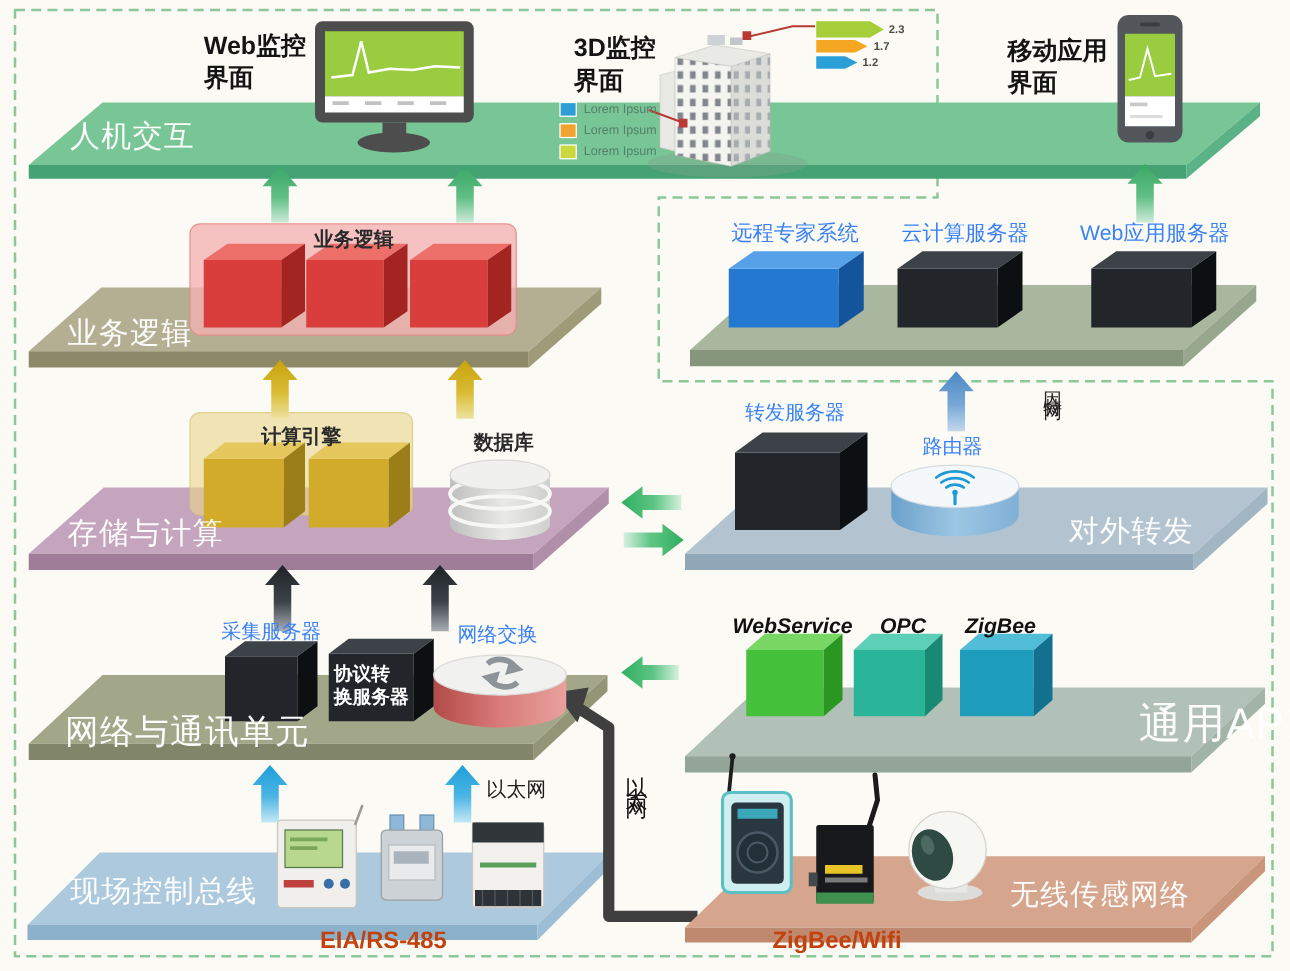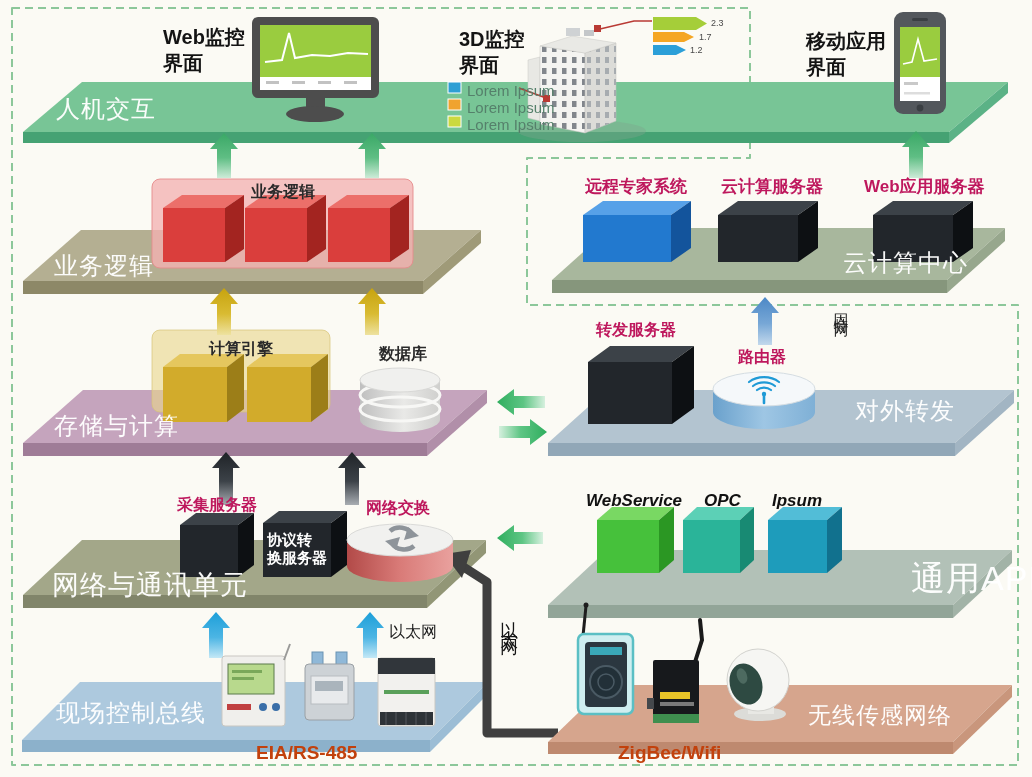--- a/index.html
+++ b/index.html
@@ -2,28 +2,28 @@
 <html><head>
 <meta charset="utf-8">
 <style>
   html,body{margin:0;padding:0;background:#fbfaf4;}
   #stage{position:relative;width:1032px;height:777px;background:#fbfaf4;overflow:hidden;
          font-family:"Liberation Sans",sans-serif;}
   svg{position:absolute;left:0;top:0;}
   .lbl{position:absolute;white-space:nowrap;color:#1b1b1b;font-family:"Liberation Sans",sans-serif;}
   .title{font-size:20px;font-weight:600;line-height:26px;color:#141414;}
   .plat{color:rgba(255,255,255,.96);font-size:24px;letter-spacing:1px;font-weight:400;}
-  .srv{font-size:16px;font-weight:700;color:#be185d;}
+  .srv{font-size:16px;font-weight:400;color:#3b82f6;}
   .boxlbl{font-size:16px;font-weight:700;color:#2a2a2a;}
   .cube-lbl{font-size:17px;font-weight:700;color:#111;font-style:italic;}
   .bus{font-size:19px;font-weight:700;color:#c2410c;}
   .vtext{writing-mode:vertical-rl;text-orientation:upright;}
   .whitetxt{color:#fff;}
-  .legend-row{position:absolute;font-size:15px;color:#55806b;}
-  .barval{position:absolute;font-size:9px;color:#4a4a4a;}
+  .legend-row{position:absolute;font-size:10px;color:#55806b;}
+  .barval{position:absolute;font-size:9px;color:#4a4a4a;font-weight:bold;}
 </style>
 </head>
 <body>
 
 <div id="stage">
 
 <svg width="1032" height="777" viewBox="0 0 1032 777">
   <defs>
     <linearGradient id="gGreenV" x1="0" y1="0" x2="0" y2="1">
       <stop offset="0%" stop-color="#3aa866"></stop>
@@ -407,22 +407,21 @@
 
 <div class="barval" style="left:711px;top:18px;">2.3</div>
 <div class="barval" style="left:699px;top:32px;">1.7</div>
 <div class="barval" style="left:690px;top:45px;">1.2</div>
 
 <div class="lbl plat" style="left:56px;top:93px;">人机交互</div>
 <div class="lbl plat" style="left:54px;top:250px;">业务逻辑</div>
 <div class="lbl plat" style="left:54px;top:410px;">存储与计算</div>
 <div class="lbl plat" style="left:52px;top:567px;font-size:27px;">网络与通讯单元</div>
 <div class="lbl plat" style="left:56px;top:697px;">现场控制总线</div>
-<div class="lbl plat" style="left:843px;top:247px;">云计算中心</div>
-<div class="lbl plat" style="left:855px;top:395px;">对外转发</div>
+<div class="lbl plat" style="left:855px;top:409px;">对外转发</div>
 <div class="lbl plat" style="left:863px;top:556px;font-size:34px;margin-left:48px;">通用API</div>
 <div class="lbl plat" style="left:808px;top:700px;font-size:23px;">无线传感网络</div>
 
 <div class="lbl boxlbl" style="left:251px;top:182px;">业务逻辑</div>
 <div class="lbl boxlbl" style="left:209px;top:339px;">计算引擎</div>
 <div class="lbl boxlbl" style="left:379px;top:344px;">数据库</div>
 <div class="lbl srv" style="left:177px;top:495px;">采集服务器</div>
 <div class="lbl srv" style="left:366px;top:498px;">网络交换</div>
 <div class="lbl whitetxt" style="left:267px;top:531px;font-size:15px;font-weight:600;line-height:18px;">
   <div>协议转</div>
@@ -432,21 +431,21 @@
 <div class="lbl srv" style="left:585px;top:175px;font-size:17px;">远程专家系统</div>
 <div class="lbl srv" style="left:721px;top:175px;font-size:17px;">云计算服务器</div>
 <div class="lbl srv" style="left:864px;top:175px;font-size:17px;">Web应用服务器</div>
 
 <div class="lbl srv" style="left:596px;top:320px;">转发服务器</div>
 <div class="lbl srv" style="left:738px;top:347px;">路由器</div>
 <div class="lbl vtext" style="left:831px;top:301px;font-size:15px;letter-spacing:5px;color:#1f1f1f;">因特网</div>
 
 <div class="lbl cube-lbl" style="left:586px;top:491px;">WebService</div>
 <div class="lbl cube-lbl" style="left:704px;top:491px;">OPC</div>
-<div class="lbl cube-lbl" style="left:772px;top:491px;">Ipsum</div>
+<div class="lbl cube-lbl" style="left:772px;top:491px;">ZigBee</div>
 
 <div class="lbl bus" style="left:256px;top:742px;">EIA/RS-485</div>
 <div class="lbl bus" style="left:618px;top:742px;">ZigBee/Wifi</div>
 
 <div class="lbl" style="left:389px;top:622px;font-size:16px;">以太网</div>
 <div class="lbl vtext" style="left:497px;top:607px;font-size:18px;letter-spacing:9px;color:#141414;">以太网</div>
 
 </div>
 
 </body></html>

